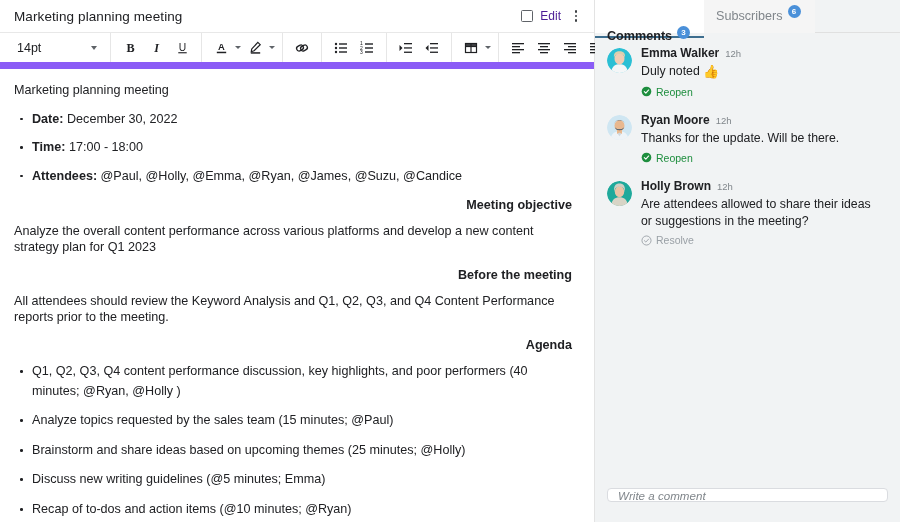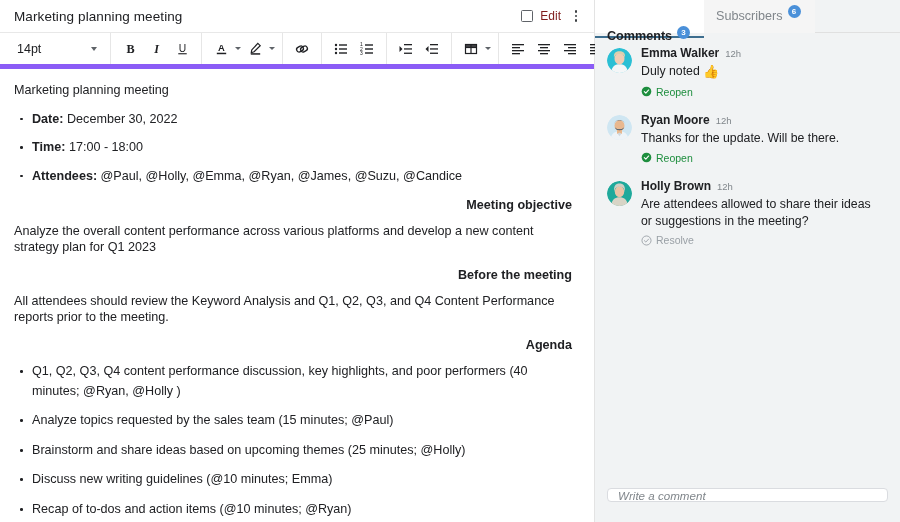--- a/index.html
+++ b/index.html
@@ -47,38 +47,38 @@
     gap: 7px;
   }
   .checkbox {
     width: 12px; height: 12px;
     border: 1.6px solid #5f6368;
     border-radius: 1.5px;
     background: #fff;
   }
   .edit-label {
     font-size: 12px;
-    color: #7f1d1d;
+    color: #4c1d95;
     font-weight: 500;
   }
   .kebab {
     width: 16px; height: 18px;
     display: flex; flex-direction: column;
     align-items: center; justify-content: center;
     gap: 2.2px;
     cursor: pointer;
   }
   .kebab i { width: 2.6px; height: 2.6px; border-radius: 50%; background: #3c4043; display:block; }
 
   
   .toolbar {
     height: 36px;
     display: flex;
     align-items: stretch;
-    border-bottom: 5px solid #8b5cf6;
+    border-bottom: 7px solid #8b5cf6;
     flex: none;
     background: #fff;
   }
   .tb-group {
     display: flex;
     align-items: center;
     padding: 0 7px;
     border-right: 1px solid #e6e6e6;
     gap: 2px;
   }
@@ -483,21 +483,21 @@
       <div class="d-text">Analyze the overall content performance across various platforms and develop a new content strategy plan for Q1 2023</div>
 
       <div class="d-h">Before the meeting</div>
       <div class="d-text">All attendees should review the Keyword Analysis and Q1, Q2, Q3, and Q4 Content Performance reports prior to the meeting.</div>
 
       <div class="d-h">Agenda</div>
       <ul class="d-list d-agenda">
         <li>Q1, Q2, Q3, Q4 content performance discussion, key highlights, and poor performers (40 minutes; @Ryan, @Holly )</li>
         <li>Analyze topics requested by the sales team (15 minutes; @Paul)</li>
         <li>Brainstorm and share ideas based on upcoming themes (25 minutes; @Holly)</li>
-        <li>Discuss new writing guidelines (@10 minutes; Emma)</li>
+        <li>Discuss new writing guidelines (@5 minutes; Emma)</li>
         <li>Recap of to-dos and action items (@10 minutes; @Ryan)</li>
       </ul>
     </div>
   </div>
 
   <div class="side-pane">
 
     <div class="tabs">
       <div class="tab active">
         <span>Comments</span>

